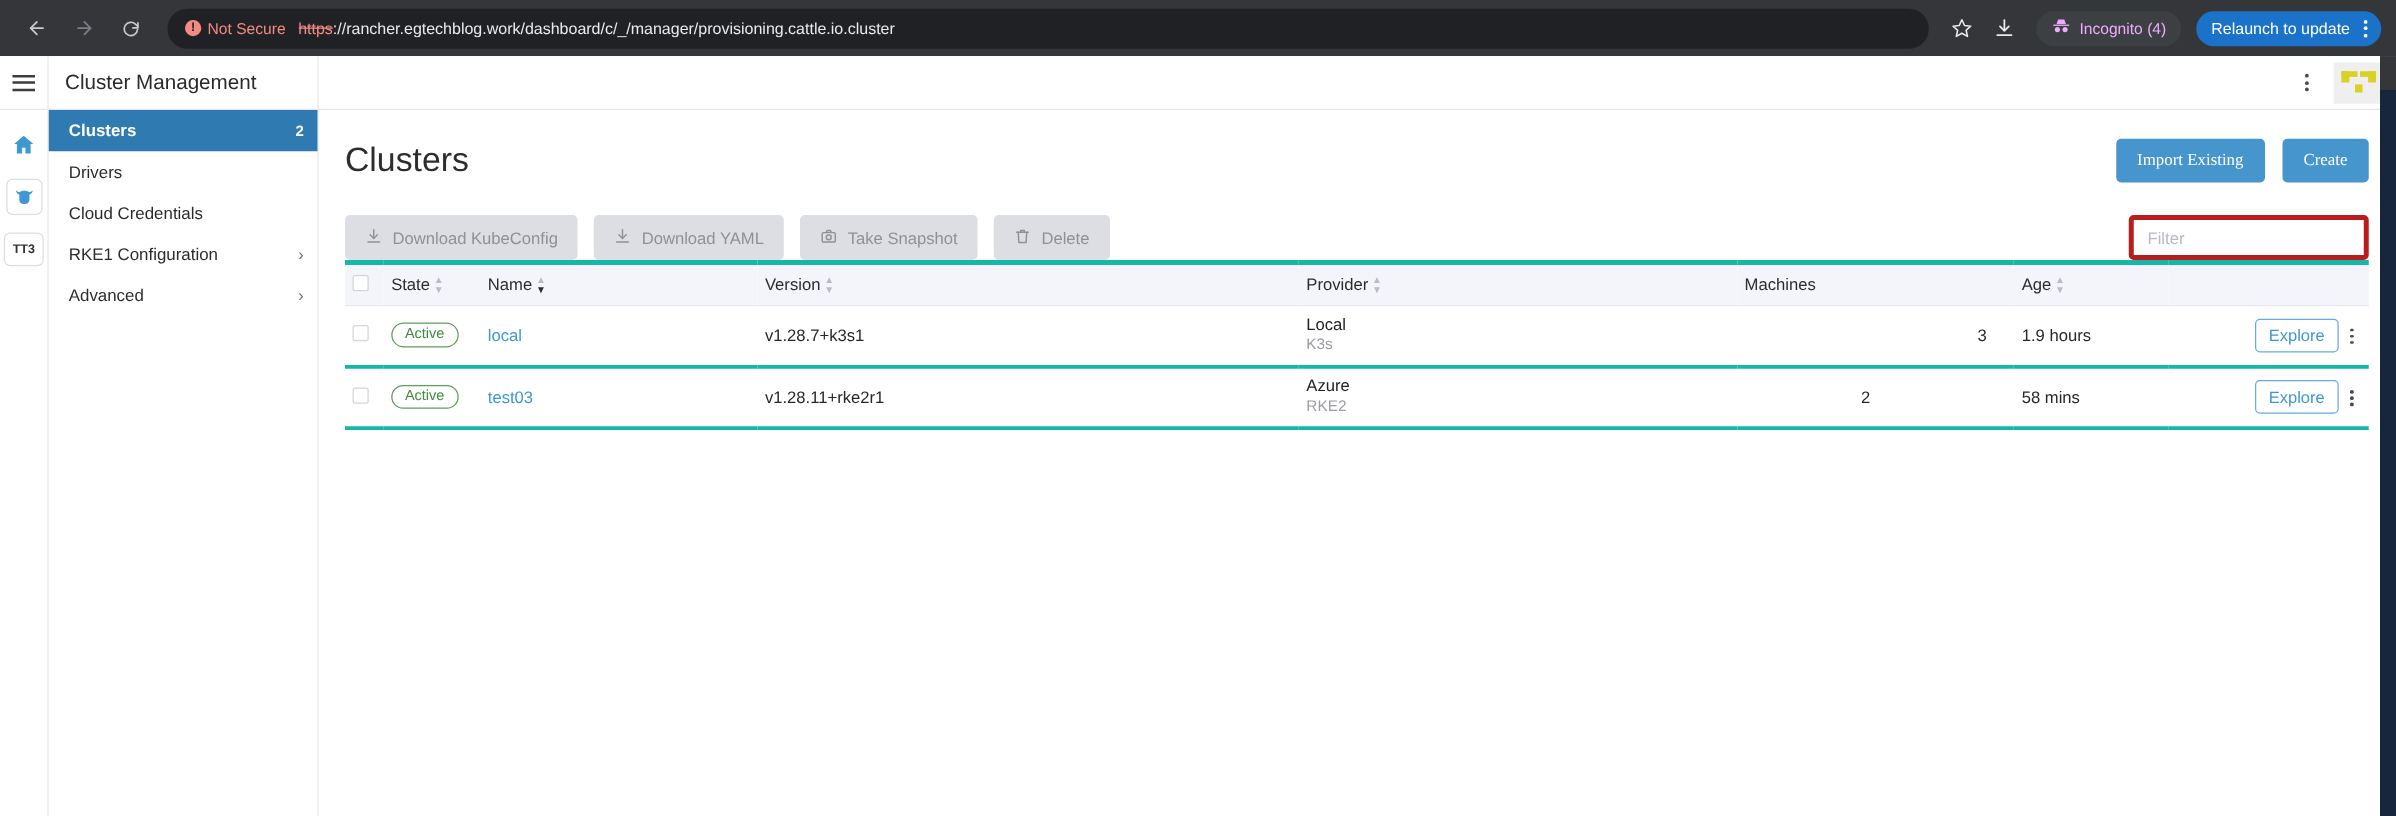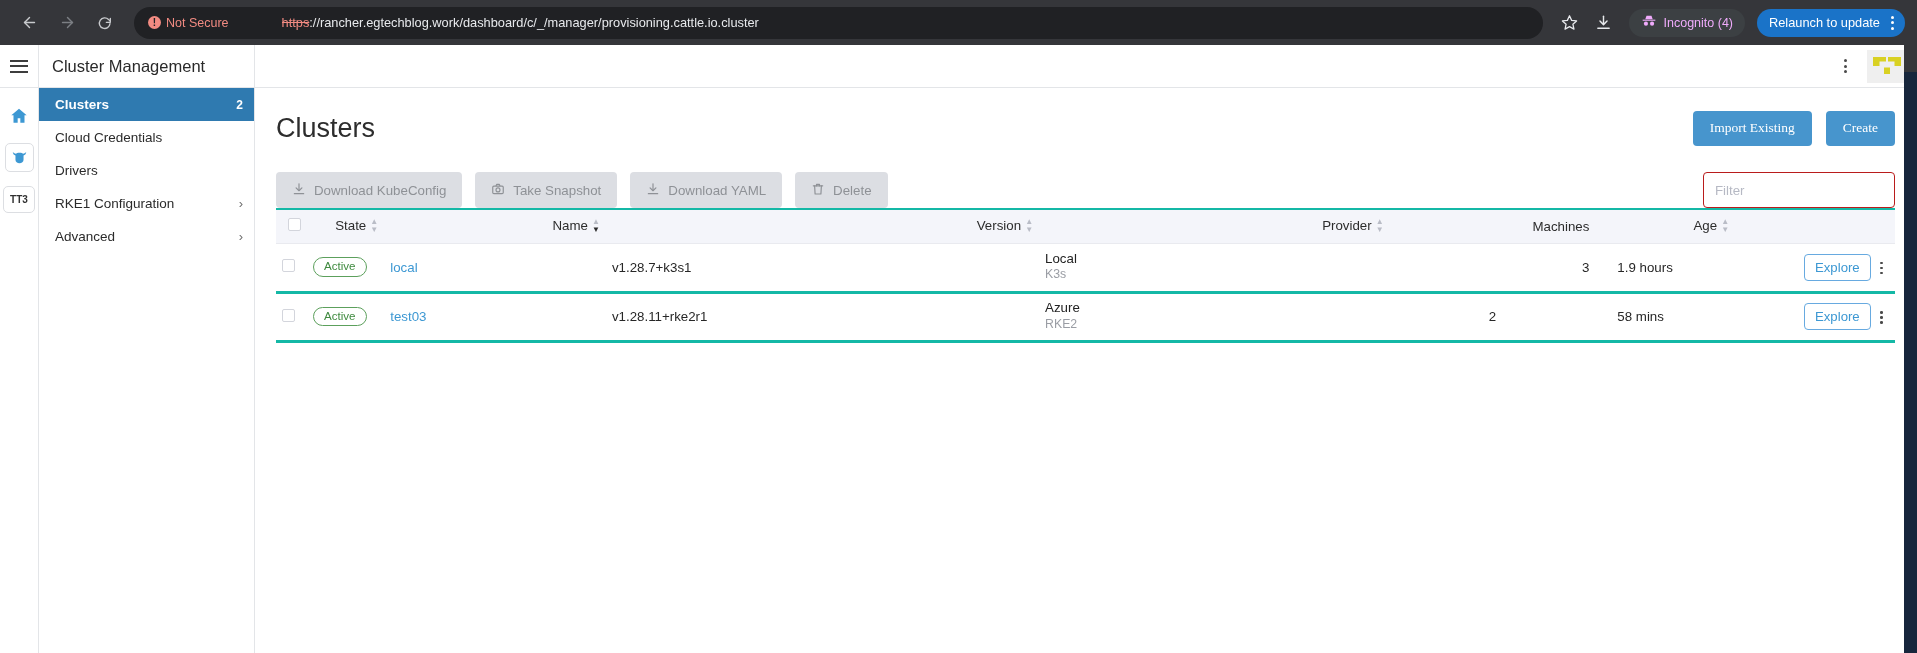--- a/index.html
+++ b/index.html
@@ -53,21 +53,20 @@
     color: #202124;
     font-size: 10px; line-height: 13px; text-align: center;
     font-weight: bold;
   }
   .url-text {
     color: #e8eaed;
     font-size: 12.8px;
     white-space: nowrap;
     overflow: hidden;
     text-overflow: ellipsis;
-    margin-left: 43px;
   }
   .url-scheme { text-decoration: line-through; color: #f28b82; }
   .chrome-icon {
     width: 30px; height: 30px;
     display: flex; align-items: center; justify-content: center;
     color: #e8eaed;
     flex: 0 0 auto;
   }
   .incognito-pill {
     display: flex; align-items: center; gap: 7px;
@@ -255,21 +254,21 @@
     font-family: inherit;
     display: flex;
     align-items: center;
     gap: 8px;
     margin-right: 13px;
   }
   .toolbar .spacer { flex: 1 1 auto; }
   .filter-box {
     width: 192px;
     height: 36px;
-    border: 1px solid #b91c1c;
+    border: 4px solid #b91c1c;
     border-radius: 4px;
     background: #fff;
     padding: 0 11px;
     font-size: 13.3px;
     color: #6c6f75;
     font-family: inherit;
     outline: none;
   }
   .filter-box::placeholder { color: #b6b9c4; }
 
@@ -277,24 +276,24 @@
   table.clusters {
     width: 100%;
     border-collapse: collapse;
     table-layout: fixed;
     font-size: 13.3px;
   }
   table.clusters thead th {
     background: #f4f5fa;
     color: #2c2c2c;
     font-weight: normal;
-    text-align: right;
+    text-align: left;
     height: 34px;
     padding: 0 6px;
-    border-top: 2px solid #14b8a6;
+    border-top: 4px solid #14b8a6;
     border-bottom: 1px solid #e9eaef;
     white-space: nowrap;
   }
   .sort-ico {
     display: inline-block;
     width: 9px;
     position: relative;
     margin-left: 3px;
     color: #b9bcc6;
     font-size: 8px;
@@ -466,24 +465,24 @@
     <div class="leftnav-top">
       <span>Cluster Management</span>
     </div>
 
     <div class="nav-item active">
       <span>Clusters</span>
       <span class="spacer"></span>
       <span class="nav-count">2</span>
     </div>
     <div class="nav-item">
+      <span>Drivers</span>
+    </div>
+    <div class="nav-item">
       <span>Cloud Credentials</span>
-    </div>
-    <div class="nav-item">
-      <span>Drivers</span>
     </div>
     <div class="nav-item">
       <span>RKE1 Configuration</span>
       <span class="spacer"></span>
       <span class="chev">›</span>
     </div>
     <div class="nav-item">
       <span>Advanced</span>
       <span class="spacer"></span>
       <span class="chev">›</span>
@@ -526,37 +525,37 @@
             <svg width="14" height="14" viewBox="0 0 24 24" fill="none" stroke="currentColor" stroke-width="2" stroke-linecap="round" stroke-linejoin="round">
                 <path d="M12 3v11"></path>
                 <polyline points="7 10 12 15 17 10"></polyline>
                 <path d="M4 20h16"></path>
               </svg>
           </span>
           <span>Download KubeConfig</span>
         </button>
         <button class="btn-grey">
           <span>
+            <svg width="14" height="14" viewBox="0 0 24 24" fill="none" stroke="currentColor" stroke-width="2" stroke-linecap="round" stroke-linejoin="round">
+                <path d="M12 3v11"></path>
+                <polyline points="7 10 12 15 17 10"></polyline>
+                <path d="M4 20h16"></path>
+              </svg>
+          </span>
+          <span>Download YAML</span>
+        </button>
+        <button class="btn-grey">
+          <span>
             <svg width="14" height="14" viewBox="0 0 24 24" fill="none" stroke="currentColor" stroke-width="2" stroke-linejoin="round">
                 <rect x="3" y="7" width="18" height="13" rx="2"></rect>
                 <circle cx="12" cy="13.5" r="3.4"></circle>
                 <path d="M8.5 7l1.4-3h4.2l1.4 3"></path>
               </svg>
           </span>
           <span>Take Snapshot</span>
-        </button>
-        <button class="btn-grey">
-          <span>
-            <svg width="14" height="14" viewBox="0 0 24 24" fill="none" stroke="currentColor" stroke-width="2" stroke-linecap="round" stroke-linejoin="round">
-                <path d="M12 3v11"></path>
-                <polyline points="7 10 12 15 17 10"></polyline>
-                <path d="M4 20h16"></path>
-              </svg>
-          </span>
-          <span>Download YAML</span>
         </button>
         <button class="btn-grey">
           <span>
             <svg width="14" height="14" viewBox="0 0 24 24" fill="none" stroke="currentColor" stroke-width="2" stroke-linecap="round" stroke-linejoin="round">
                 <path d="M4 6.5h16"></path>
                 <path d="M9.5 6.5V4h5v2.5"></path>
                 <path d="M6.2 6.5 7 20.5h10l.8-14"></path>
               </svg>
           </span>
           <span>Delete</span>

